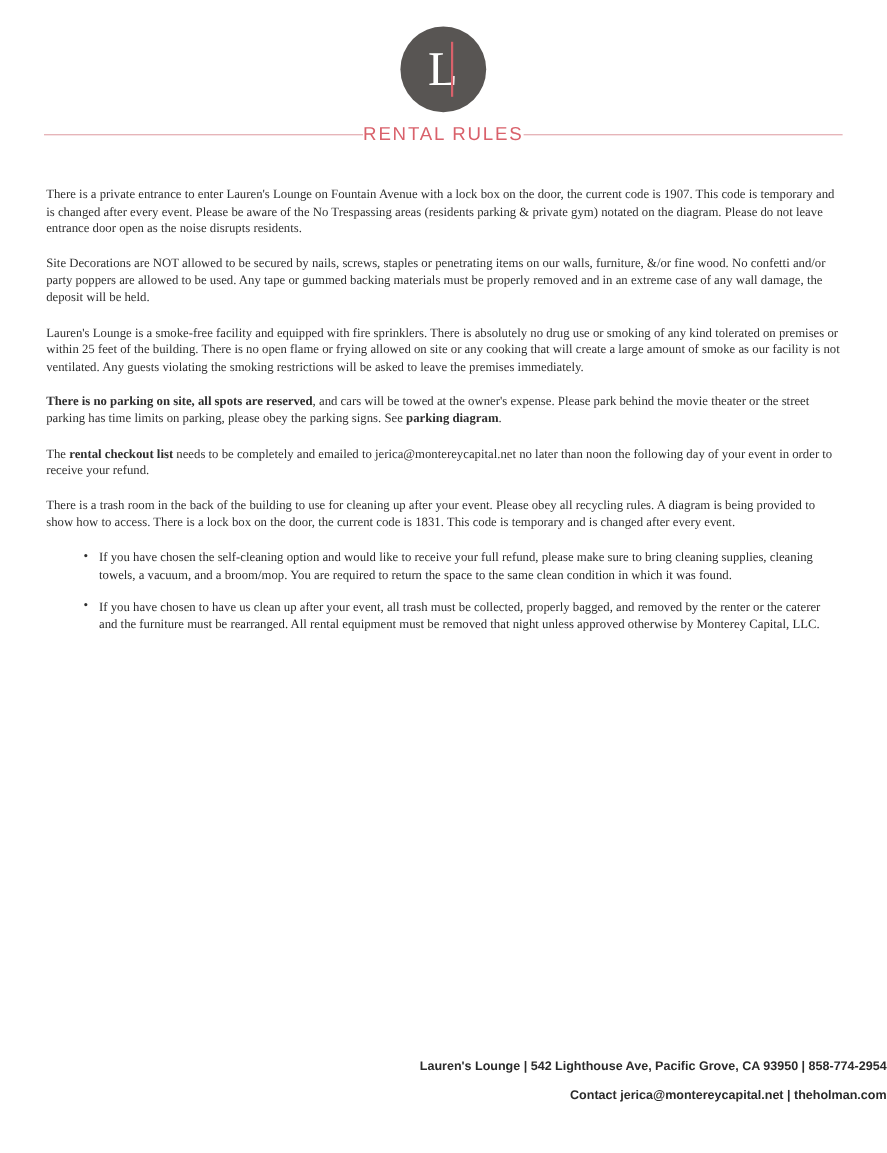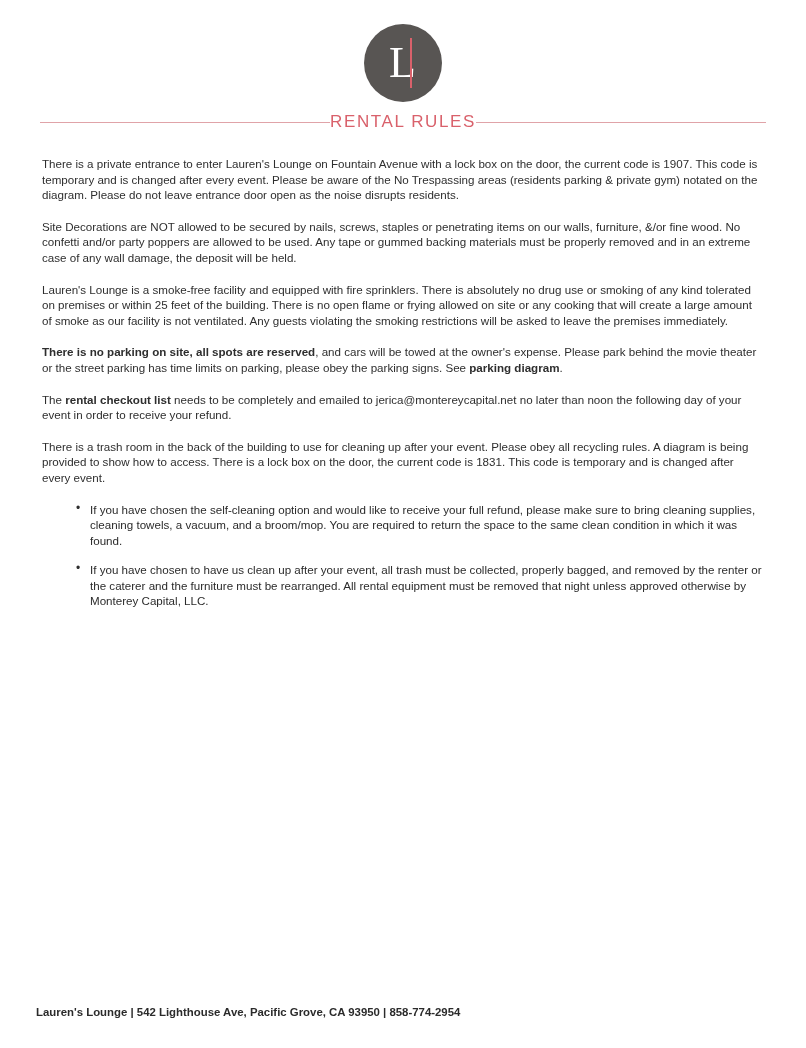--- a/index.html
+++ b/index.html
@@ -81,22 +81,23 @@
   }
   .doc-title {
     font-size: 17px;
     letter-spacing: 1.6px;
     color: #d9616b;
     white-space: nowrap;
   }
 
   
   .content {
-    margin-top: 24px;
+    margin-top: 37px;
     padding: 0 2px;
+    font-family: Liberation Serif, serif;
   }
   p.para {
     font-size: 11.6px;
     line-height: 15.6px;
     margin: 0 0 16px 0;
     color: #2e2e2e;
     text-align: left;
   }
   p.para b, .bold {
     font-weight: bold;
@@ -137,22 +138,22 @@
     font-weight: bold;
     margin-top: 100px;
     color: #2b2b2b;
   }
 
   
   .footer {
     position: absolute;
     left: 0;
     right: 0;
-    bottom: 30px;
-    text-align: left;
+    bottom: 46px;
+    text-align: right;
     padding-left: 36px;
   }
   .footer-line {
     font-size: 11.4px;
     font-weight: bold;
     color: #2b2b2b;
     margin-bottom: 14px;
   }
   .footer-line:last-child {
     margin-bottom: 0;
@@ -196,15 +197,16 @@
     <ul class="bullets">
       <li>If you have chosen the self-cleaning option and would like to receive your full refund, please make sure to bring cleaning supplies, cleaning towels, a vacuum, and a broom/mop. You are required to return the space to the same clean condition in which it was found.</li>
       <li>If you have chosen to have us clean up after your event, all trash must be collected, properly bagged, and removed by the renter or the caterer and the furniture must be rearranged. All rental equipment must be removed that night unless approved otherwise by Monterey Capital, LLC.</li>
     </ul>
 
 
   </div>
 
   <div class="footer">
     <div class="footer-line">Lauren's Lounge | 542 Lighthouse Ave, Pacific Grove, CA 93950 | 858-774-2954</div>
+    <div class="footer-line">Contact jerica@montereycapital.net | theholman.com</div>
   </div>
 
 </div>
 
 </body></html>

